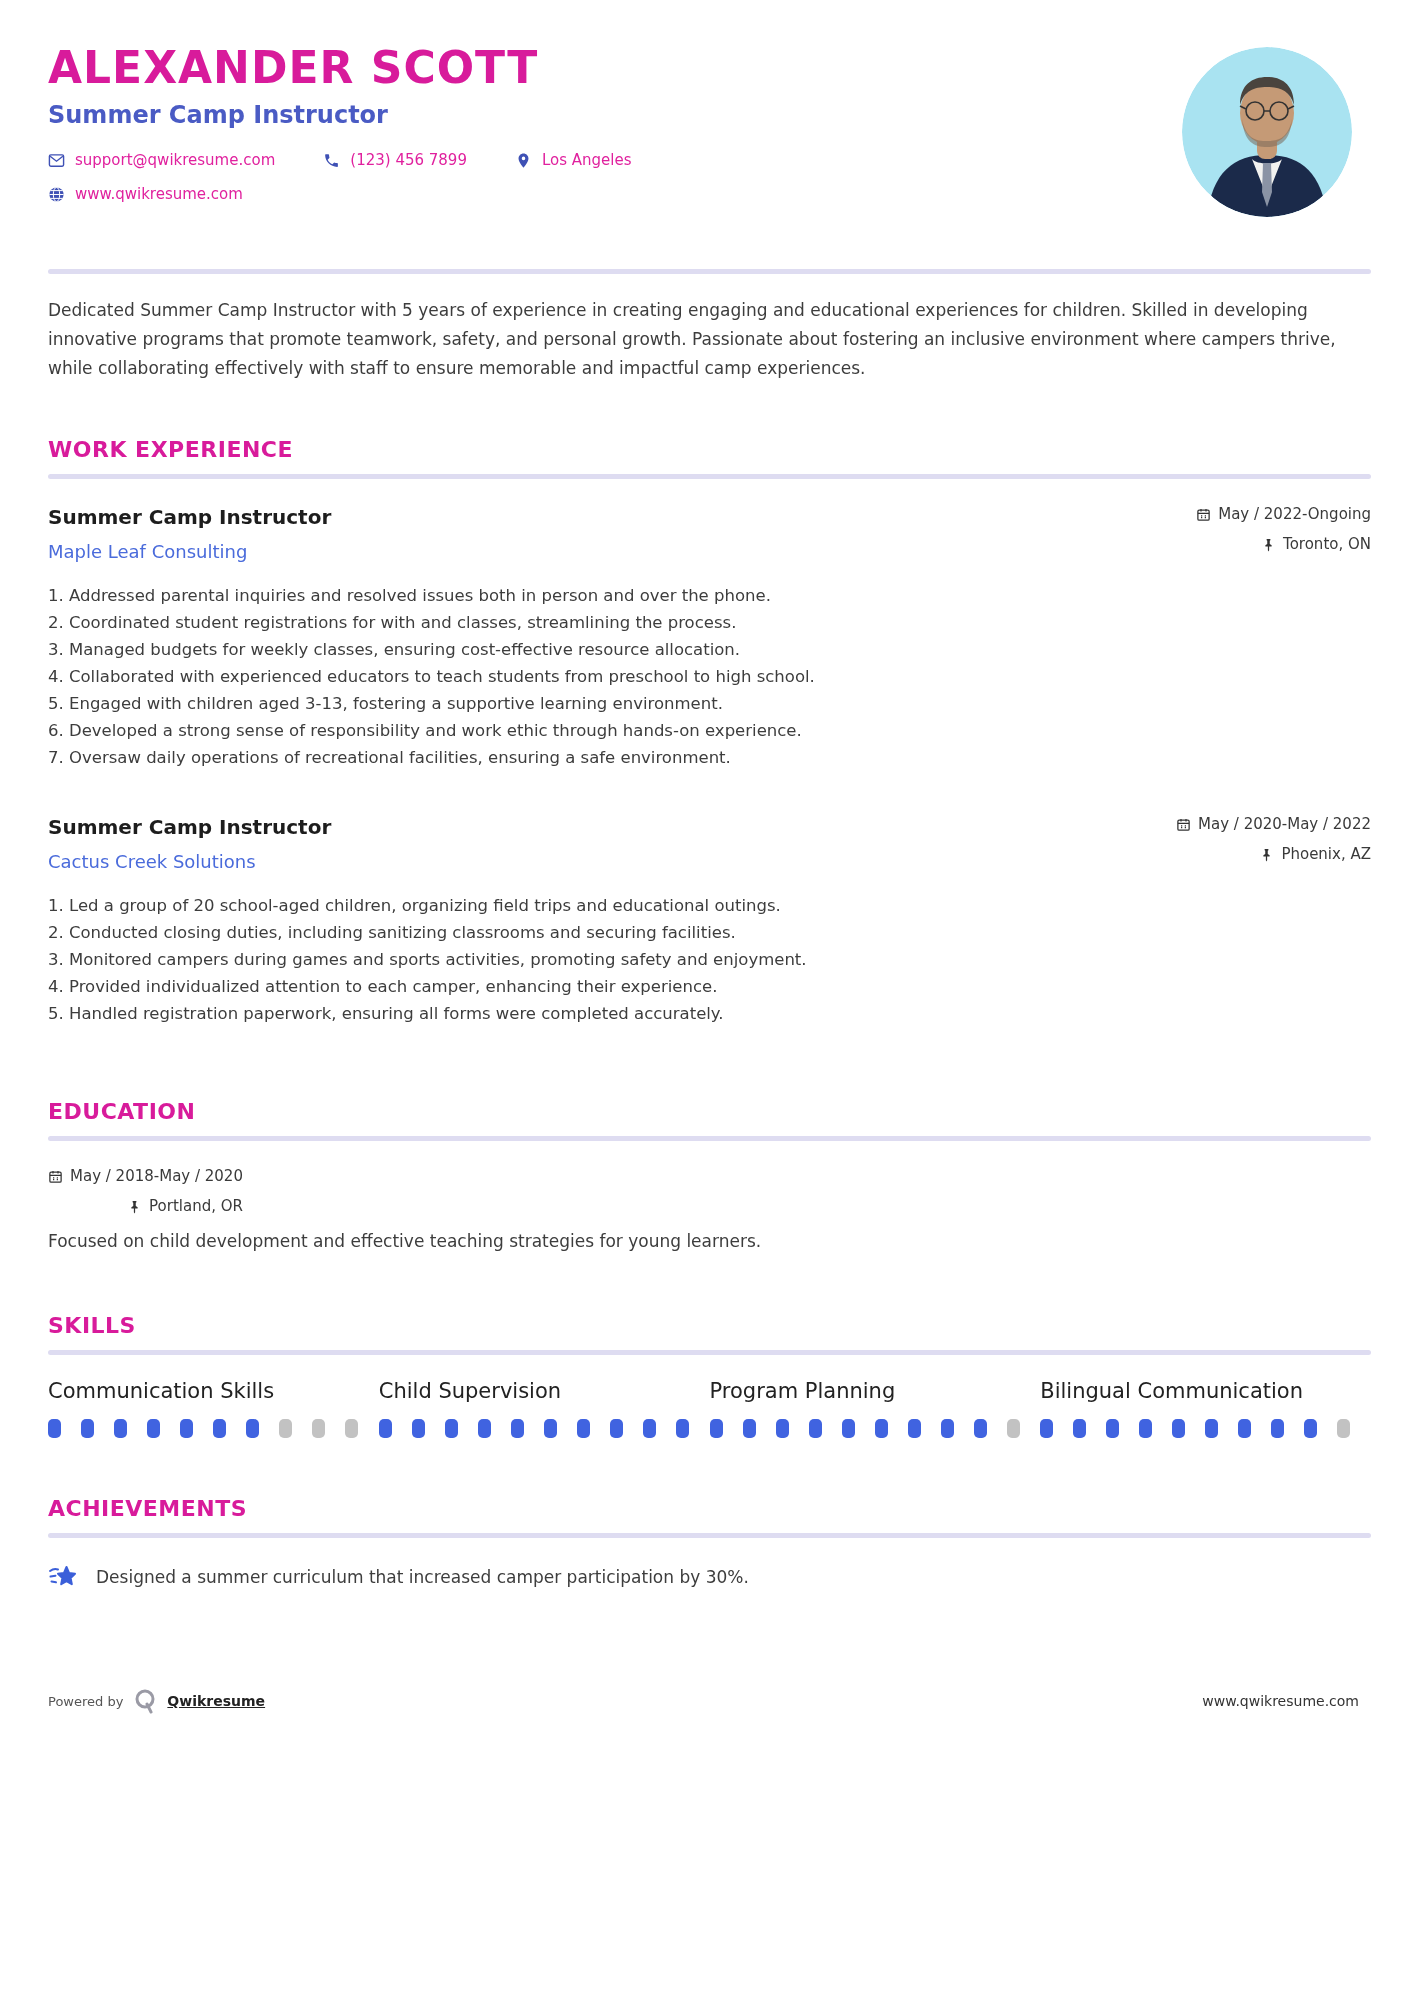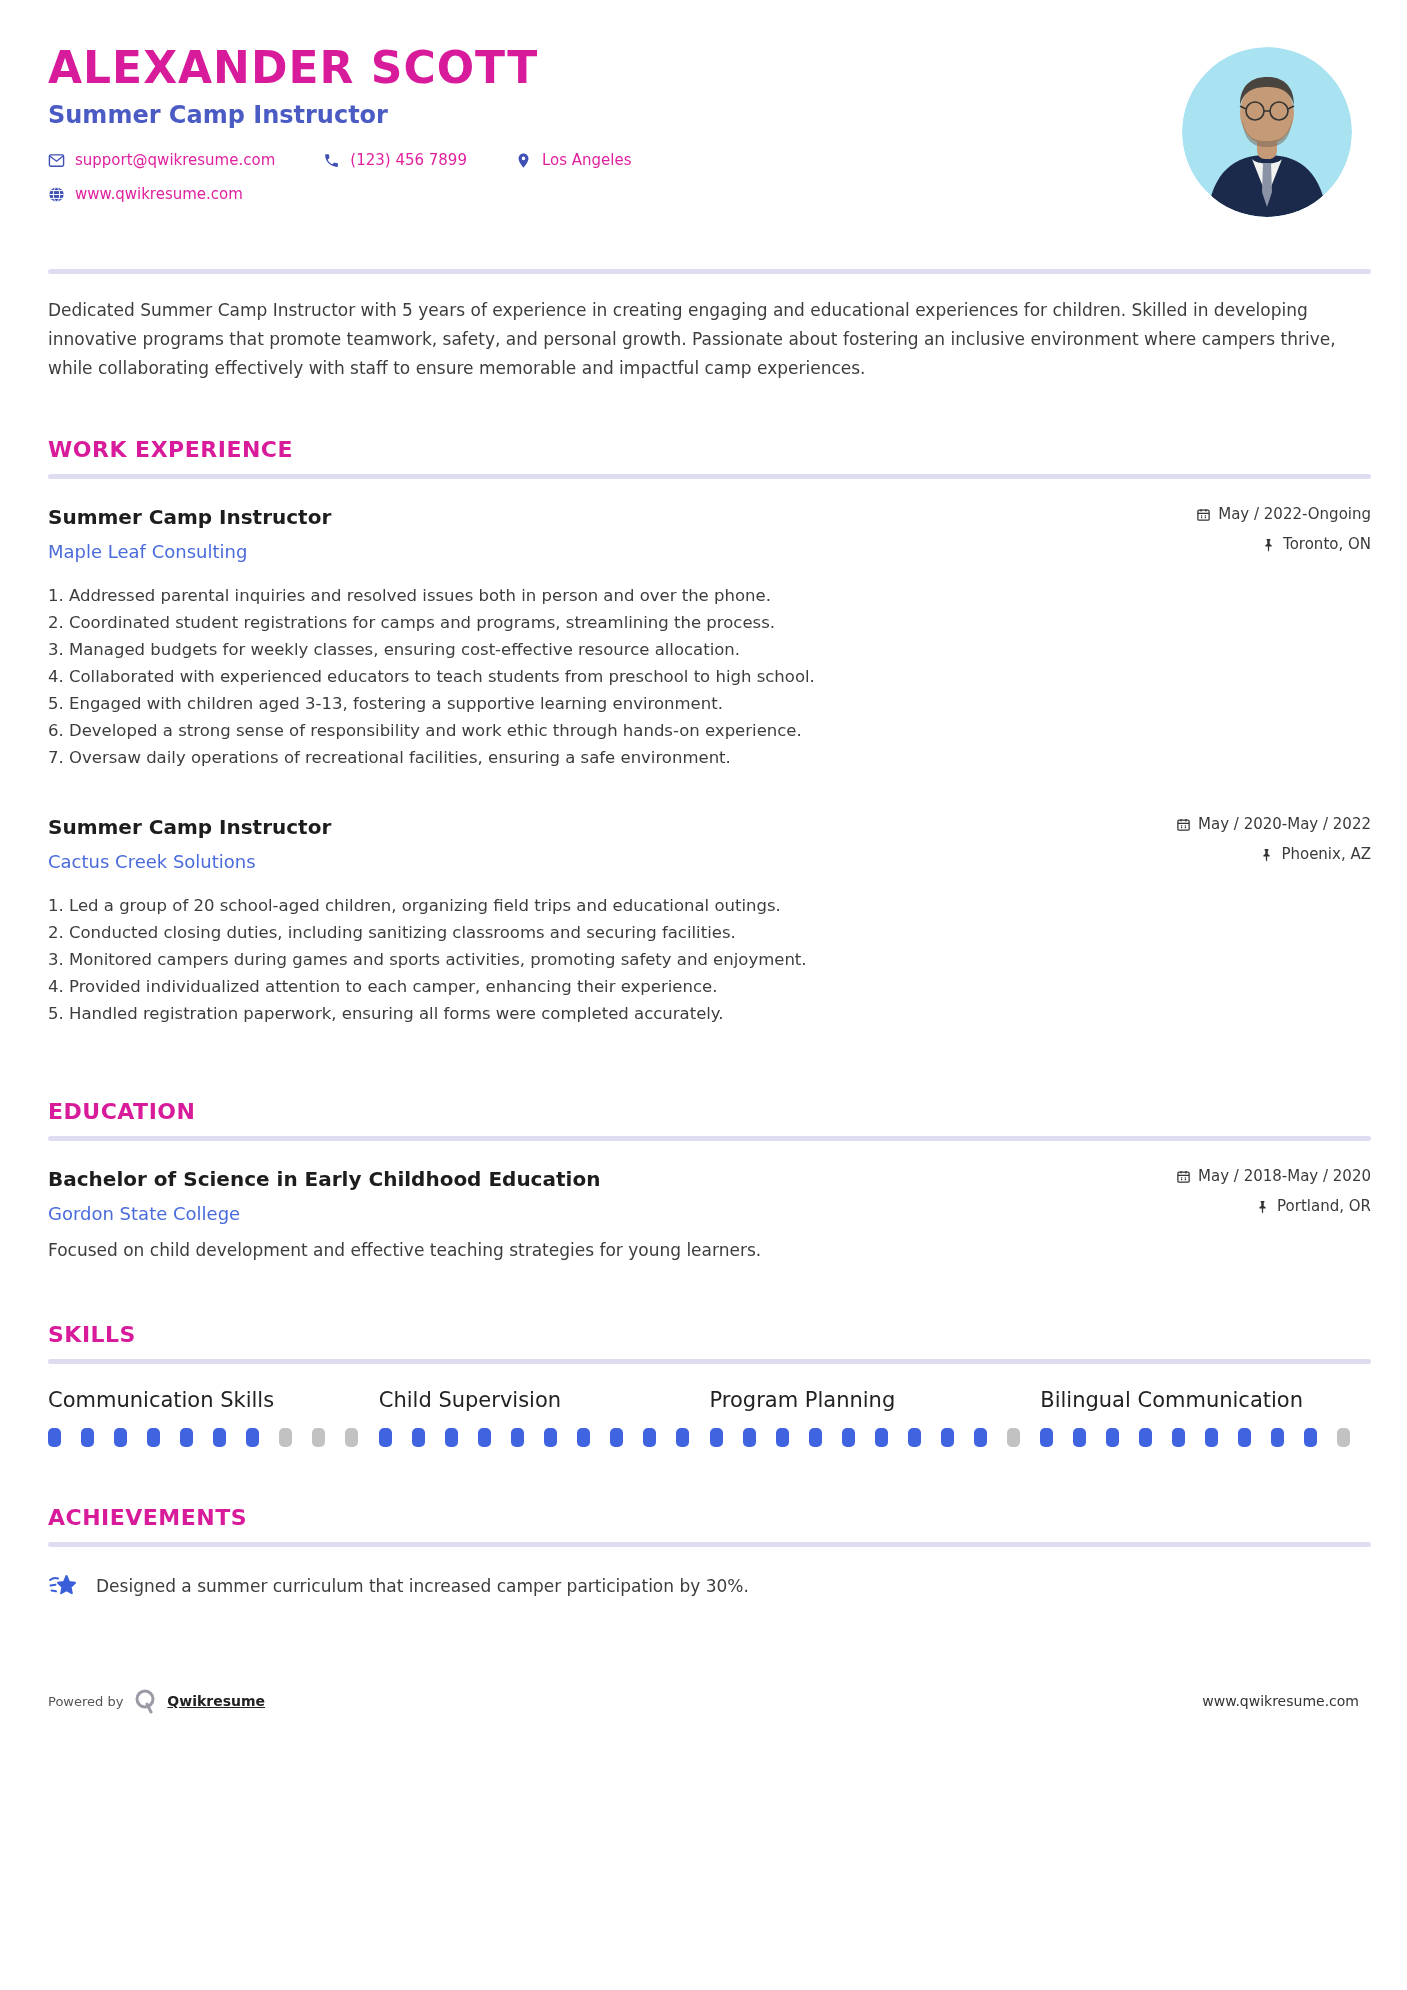--- a/index.html
+++ b/index.html
@@ -168,21 +168,21 @@
             <svg class="micon" viewBox="0 0 24 24" fill="#333">
               <path d="M9 3h6v2l-1 1v5l3 2v2h-4v6l-1 2-1-2v-6H7v-2l3-2V6L9 5z"></path>
             </svg>
             <span>Toronto, ON</span>
           </div>
         </div>
       </div>
       <ol class="bullets">
 
       <li>Addressed parental inquiries and resolved issues both in person and over the phone.</li>
-          <li>Coordinated student registrations for camps and programs, streamlining the process.</li>
+          <li>Coordinated student registrations for with and classes, streamlining the process.</li>
           <li>Managed budgets for weekly classes, ensuring cost-effective resource allocation.</li>
           <li>Collaborated with experienced educators to teach students from preschool to high school.</li>
           <li>Engaged with children aged 3-13, fostering a supportive learning environment.</li>
           <li>Developed a strong sense of responsibility and work ethic through hands-on experience.</li>
           <li>Oversaw daily operations of recreational facilities, ensuring a safe environment.</li>
         </ol>
     </div>
 
     <div class="entry">
       <div class="entry-head">
@@ -215,24 +215,20 @@
           <li>Handled registration paperwork, ensuring all forms were completed accurately.</li>
         </ol>
     </div>
   </div>
 
   <div class="section" style="margin-top:72px">
     <div class="section-heading">EDUCATION</div>
     <div class="section-divider"></div>
     <div class="entry">
       <div class="entry-head">
-        <div>
-          <div class="entry-title">Bachelor of Science in Early Childhood Education</div>
-          <div class="entry-company">Gordon State College</div>
-        </div>
         <div class="entry-meta">
           <div class="meta-line">
             <svg class="micon" viewBox="0 0 24 24" fill="none" stroke="#333" stroke-width="2">
               <rect x="3" y="5" width="18" height="16" rx="2"></rect>
                 <path d="M8 3v4M16 3v4M3 10h18M8 14h2M14 14h2M8 17h2M14 17h2"></path>
             </svg>
             <span>May / 2018-May / 2020</span>
           </div>
           <div class="meta-line">
             <svg class="micon" viewBox="0 0 24 24" fill="#333">

